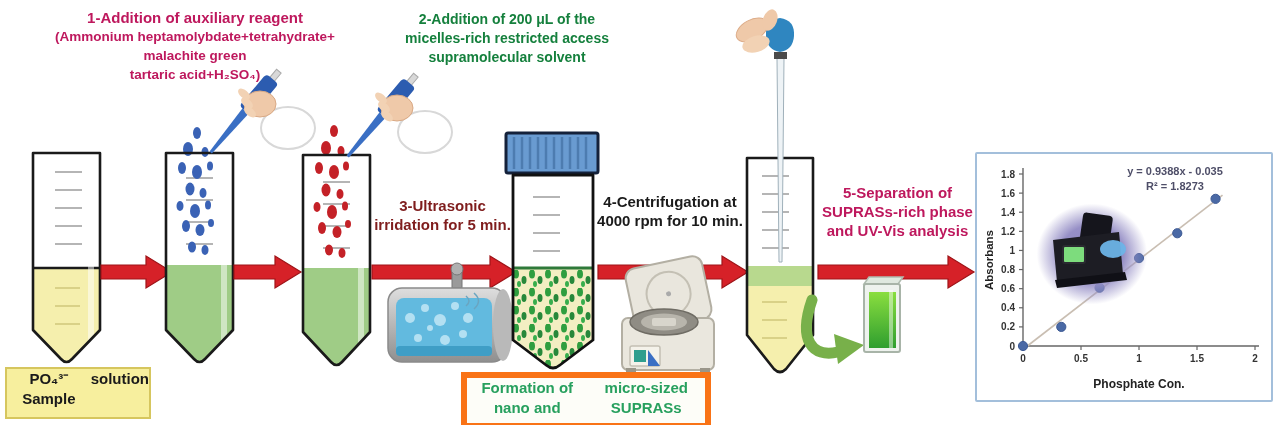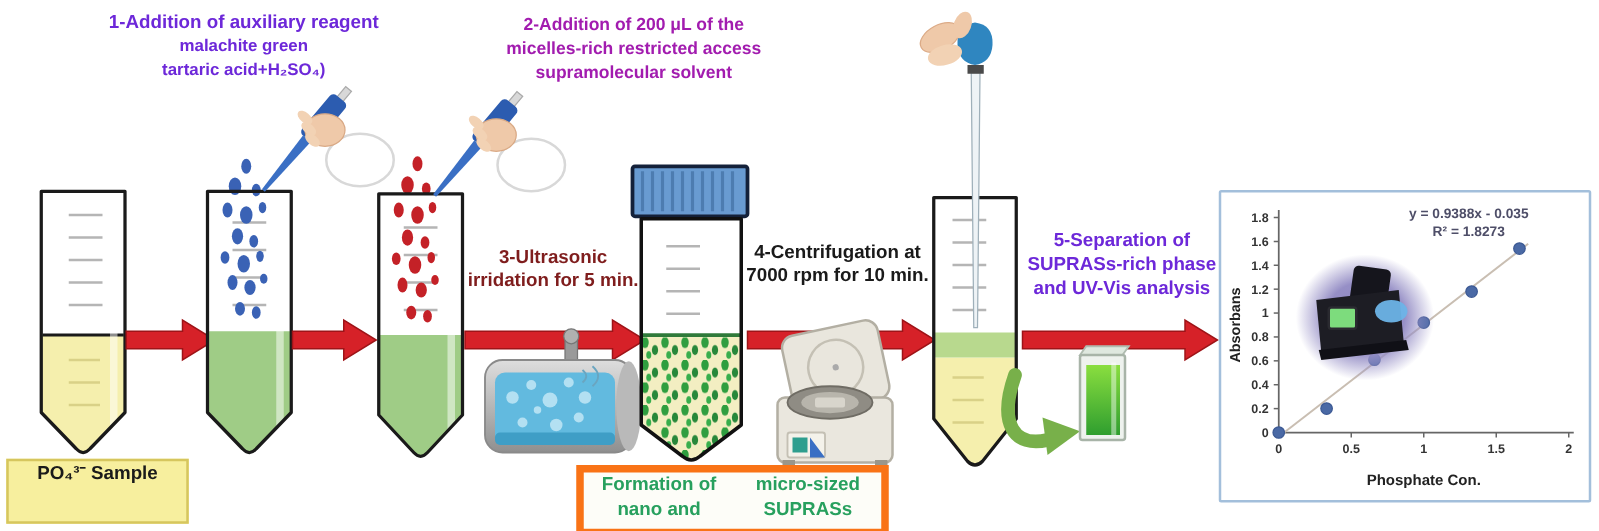--- a/index.html
+++ b/index.html
@@ -1,22 +1,22 @@
 <!DOCTYPE html>
 <html><head>
 <meta charset="utf-8">
 <style>
   html,body{margin:0;padding:0;background:#fff;}
   #canvas{position:relative;width:1279px;height:425px;background:#ffffff;overflow:hidden;
           font-family:"Liberation Sans",sans-serif;}
   #diagram{position:absolute;left:0;top:0;width:1279px;height:425px;}
   .lbl{position:absolute;text-align:center;font-weight:bold;line-height:19px;}
   .lbl div{white-space:nowrap;}
-  .c-green{color:#6d28d9;}
-  .c-red{color:#a21caf;}
+  .c-green{color:#be185d;}
+  .c-red{color:#15803d;}
   .c-blue{color:#7f1d1d;}
   .c-black{color:#1a1a1a;}
   .fs15{font-size:15px;}
   .fs14{font-size:14px;}
   .fs13{font-size:13.5px;}
   #step1 .first{font-size:15px;}
   .boxlbl{position:absolute;text-align:center;font-weight:bold;font-size:15px;line-height:20px;
           display:flex;justify-content:center;}
   #sample-box{left:5px;top:367px;width:142px;height:48px;background:#f7ef9e;border:2px solid #d6c65e;color:#1a1a1a;}
   #formation-box{left:461px;top:372px;width:238px;height:45px;background:#fdfdf8;border:6px solid #f97316;color:#27a05e;}
@@ -275,48 +275,50 @@
   <g>
     <polygon points="864,284 869,277 903,277 898,284" fill="#dfe8df" stroke="#b0bcb0" stroke-width="1.5"></polygon>
     <rect x="864" y="284" width="36" height="68" rx="2" fill="#eef2ee" stroke="#a8b4a8" stroke-width="2"></rect>
     <rect x="869" y="292" width="27" height="56" fill="url(#cuvGreen)"></rect>
     <rect x="889" y="290" width="4" height="58" fill="#ffffff" opacity="0.45"></rect>
   </g>
 </svg>
 
 <div id="step1" class="lbl c-green fs13" style="left:25px;top:8px;width:340px;">
   <div class="first">1-Addition of auxiliary reagent</div>
+  <div>(Ammonium heptamolybdate+tetrahydrate+</div>
   <div>malachite green</div>
   <div>tartaric acid+H₂SO₄)</div>
 </div>
 
 <div id="step2" class="lbl c-red fs14" style="left:382px;top:10px;width:250px;">
   <div>2-Addition of 200 μL of the</div>
   <div>micelles-rich restricted access</div>
   <div>supramolecular solvent</div>
 </div>
 
 <div id="step3" class="lbl c-blue fs15" style="left:365px;top:196px;width:155px;">
   <div>3-Ultrasonic</div>
   <div>irridation for 5 min.</div>
 </div>
 
 <div id="step4" class="lbl c-black fs15" style="left:590px;top:192px;width:160px;">
   <div>4-Centrifugation at</div>
-  <div>7000 rpm for 10 min.</div>
+  <div>4000 rpm for 10 min.</div>
 </div>
 
 <div id="step5" class="lbl c-green fs15" style="left:815px;top:183px;width:165px;">
   <div>5-Separation of</div>
   <div>SUPRASs-rich phase</div>
   <div>and UV-Vis analysis</div>
 </div>
 
 <div id="sample-box" class="boxlbl">
   <div>PO₄³⁻ Sample</div>
+  <div>solution</div>
 </div>
 
 <div id="formation-box" class="boxlbl">
   <div>Formation of nano and</div>
   <div>micro-sized SUPRASs</div>
 </div>
 
 <div id="chart-panel">
   <svg id="chart-svg" width="290" height="242">
         <line x1="46" y1="192" x2="282" y2="192" stroke="#666" stroke-width="1.4"></line>

